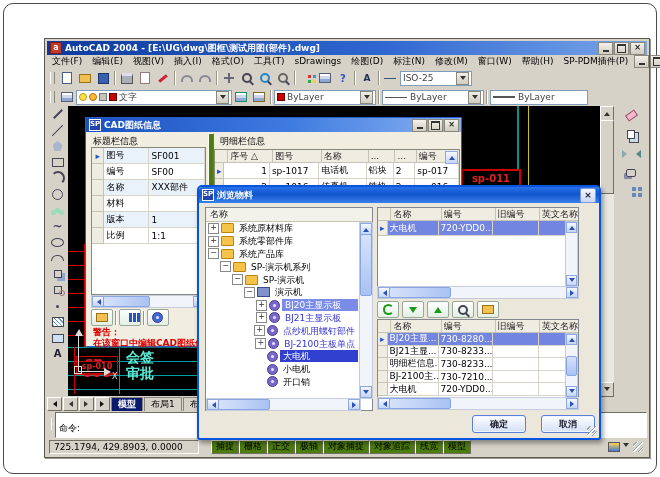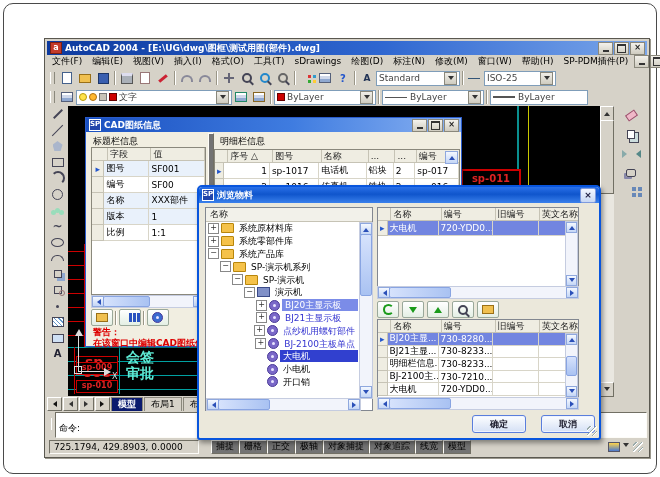--- a/index.html
+++ b/index.html
@@ -1,20 +1,20 @@
 <!DOCTYPE html>
 <html><head>
 <meta charset="utf-8">
 <style>
   html,body{margin:0;padding:0;width:660px;height:477px;background:#fff;
     font-family:"DejaVu Sans","Liberation Sans",sans-serif;font-size:9px;color:#000;overflow:hidden}
   .a{position:absolute}
   .frame{position:absolute;inset:3px;border:1px solid #4a4a4a;border-radius:10px;pointer-events:none;z-index:0}
   
-  .rz{background:#737373;border-top:1px solid #fdfcf8;border-left:1px solid #fdfcf8;border-right:1px solid #716f64;border-bottom:1px solid #716f64}
+  .rz{background:#4d7c0f;border-top:1px solid #fdfcf8;border-left:1px solid #fdfcf8;border-right:1px solid #716f64;border-bottom:1px solid #716f64}
   .sz{border-top:1px solid #716f64;border-left:1px solid #716f64;border-right:1px solid #fdfcf8;border-bottom:1px solid #fdfcf8}
   #win{left:44px;top:38px;width:604px;height:418px;background:#d6d2c8;border:1px solid #5a5850;box-shadow:1px 1px 0 #9a978c;z-index:1}
   .titlebar{left:2px;top:2px;width:600px;height:14px;background:linear-gradient(90deg,#0d3a9e,#2e66d0 55%,#7aa6ea);display:flex;align-items:center;color:#fff;font-weight:bold}
   .appicon{width:10px;height:10px;margin:0 3px;background:#c43a2a;border:1px solid #7a1f14;color:#fff;font-size:8px;line-height:9px;text-align:center}
   .ttl{white-space:nowrap;overflow:hidden}
   .wbtn{width:13px;height:11px;margin-left:1px;background:linear-gradient(#f4f2ec,#cfccc0);border:1px solid #8a887c;display:flex;align-items:center;justify-content:center;font-size:8px;line-height:8px;color:#222}
   .glyph-min{width:6px;height:2px;background:#333;margin-top:5px}
   .glyph-max{width:7px;height:6px;border:1px solid #333;border-top:2px solid #333}
   .menubar{left:2px;top:16px;width:600px;height:13px;background:#d6d2c8;display:flex;align-items:center}
   .mi{padding:0 5px;line-height:13px;white-space:nowrap}
@@ -223,26 +223,20 @@
     <div class="tbtn">
         <div class="g-layers"></div>
       </div>
     <div class="tbtn">
         <span class="g-help">?</span>
       </div>
     <div class="vsep"></div>
     <div class="tbtn">
         <span style="font-weight:bold;color:#235">A</span>
       </div>
-    <div class="combo" style="width:78px">
-      <span>Standard</span>
-      <div class="dd">
-          <div class="tri-d"></div>
-        </div>
-    </div>
     <div class="vsep"></div>
     <div class="tbtn">
         <div class="lineglyph" style="width:12px;background:#357"></div>
       </div>
     <div class="combo" style="width:66px">
       <span>ISO-25</span>
       <div class="dd">
           <div class="tri-d"></div>
         </div>
     </div>
@@ -359,21 +353,21 @@
 
     <div class="a" style="left:0;top:241px;width:130px;height:1px;background:#00a0a0"></div>
     <div class="a" style="left:0;top:255px;width:130px;height:1px;background:#00a0a0"></div>
     <div class="a" style="left:0;top:269px;width:130px;height:1px;background:#00a0a0"></div>
     <div class="a" style="left:0;top:283px;width:130px;height:1px;background:#00a0a0"></div>
     <div class="a" style="left:51px;top:241px;width:1px;height:47px;background:#00a0a0"></div>
     <div class="a" style="left:129px;top:241px;width:1px;height:47px;background:#00a0a0"></div>
     <div class="a" style="left:6px;top:241px;width:1px;height:47px;background:#c00"></div>
     <div class="a redbox" style="left:8px;top:250px;width:40px;height:11px;font-size:14px;line-height:10px">sp-008</div>
     <div class="a redbox" style="left:8px;top:256px;width:40px;height:11px;font-size:8px;line-height:10px">sp-009</div>
-    <div class="a redbox" style="left:8px;top:274px;width:40px;height:11px;font-size:8px;line-height:10px">sp-010</div>
+    <div class="a redbox" style="left:8px;top:255px;width:40px;height:11px;font-size:8px;line-height:10px">sp-010</div>
     <div class="a redtxt" style="left:58px;top:243px;font-size:14px">会签</div>
     <div class="a redtxt" style="left:58px;top:259px;font-size:14px">审批</div>
 
     <div class="a" style="left:10px;top:226px;width:1px;height:40px;background:#ddd"></div>
     <div class="a" style="left:7px;top:219px;width:0;height:0;border:4px solid transparent;border-bottom:7px solid #ddd"></div>
     <div class="a" style="left:10px;top:265px;width:28px;height:1px;background:#ddd"></div>
     <div class="a" style="left:36px;top:262px;width:0;height:0;border:4px solid transparent;border-left:7px solid #ddd"></div>
     <div class="a" style="left:6px;top:260px;width:6px;height:6px;border:1px solid #ddd"></div>
     <div class="a" style="left:44px;top:266px;color:#ddd;font-size:8px">X</div>
   </div>
@@ -462,39 +456,39 @@
       <div class="wbtn">
           <div class="glyph-max"></div>
         </div>
       <div class="wbtn">×</div>
     </div>
   </div>
 
   <div class="a" style="left:7px;top:17px">标题栏信息</div>
 
   <div class="a grid" style="left:5px;top:29px;width:113px;height:146px">
-    <div class="grow" style="height:13px">
-      <div class="gh" style="width:12px"></div>
-      <div class="gh" style="width:42px">字段</div>
-      <div class="gh" style="width:53px">值</div>
-    </div>
     <div class="grow alt" style="height:16px">
       <div class="gm" style="width:12px">▸</div>
       <div class="gc" style="width:42px">图号</div>
       <div class="gc" style="width:53px">SF001</div>
     </div>
     <div class="grow" style="height:16px">
       <div class="gm" style="width:12px"></div>
       <div class="gc" style="width:42px">编号</div>
       <div class="gc" style="width:53px">SF00</div>
     </div>
     <div class="grow alt" style="height:16px">
       <div class="gm" style="width:12px"></div>
       <div class="gc" style="width:42px">名称</div>
       <div class="gc" style="width:53px">XXX部件</div>
+    </div>
+    <div class="grow" style="height:16px">
+      <div class="gm" style="width:12px"></div>
+      <div class="gc" style="width:42px">材料</div>
+      <div class="gc" style="width:53px"></div>
     </div>
     <div class="grow alt" style="height:16px">
       <div class="gm" style="width:12px"></div>
       <div class="gc" style="width:42px">版本</div>
       <div class="gc" style="width:53px">1</div>
     </div>
     <div class="grow" style="height:16px">
       <div class="gm" style="width:12px"></div>
       <div class="gc" style="width:42px">比例</div>
       <div class="gc" style="width:53px">1:1</div>

